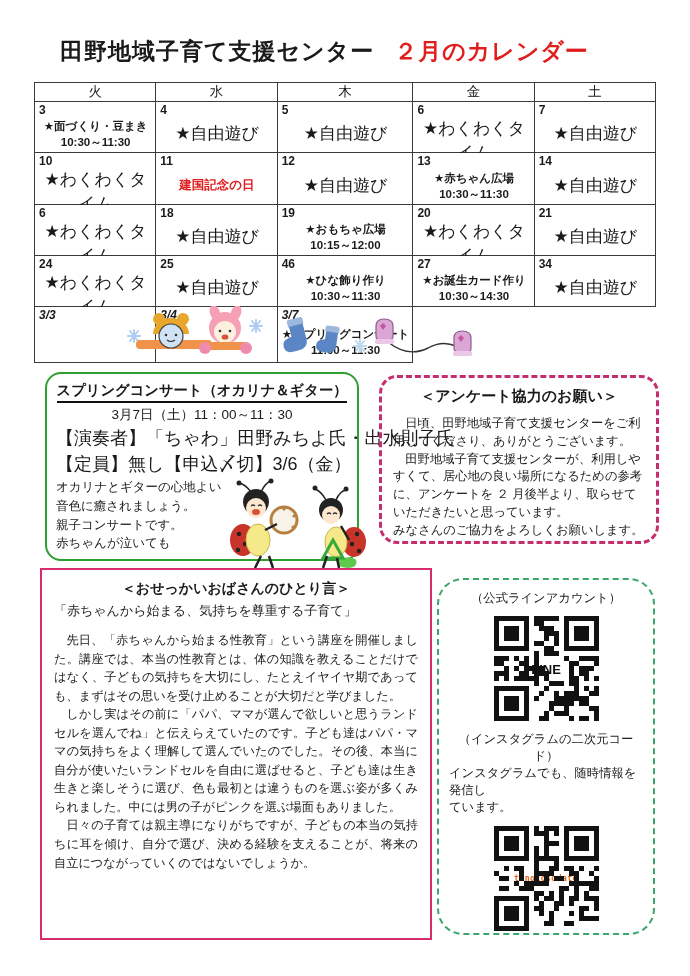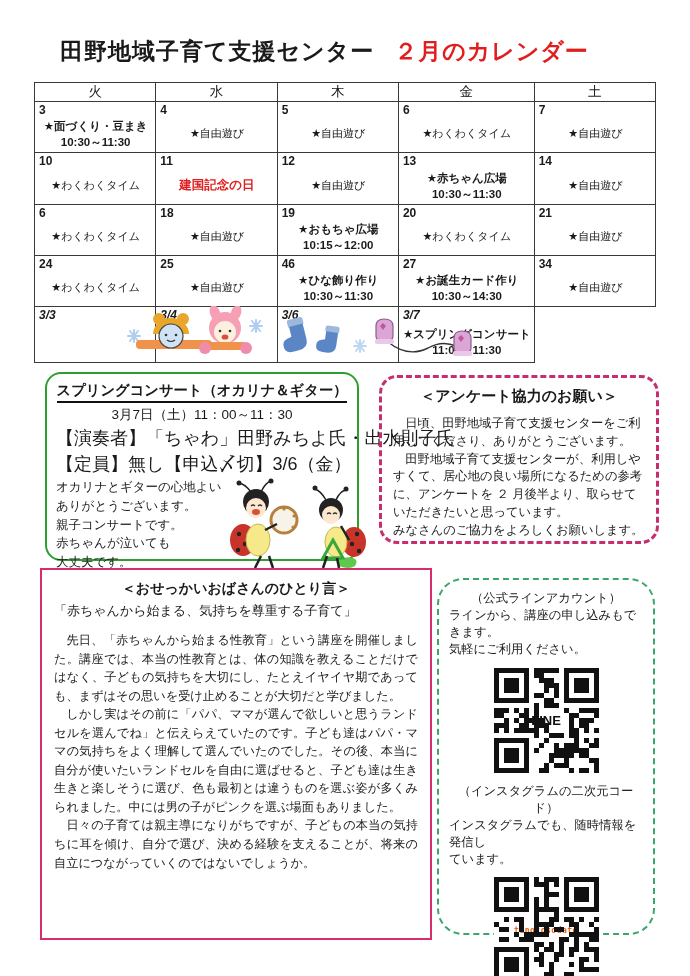--- a/index.html
+++ b/index.html
@@ -16,21 +16,21 @@
        border-top:1.5px solid #3a3a3a;border-left:1.5px solid #3a3a3a;
        display:grid;grid-template-columns:repeat(5,1fr);
        grid-template-rows:19px 51px 52px 51px 51px 56px;box-sizing:border-box;}
   .cal>div{border-right:1.5px solid #3a3a3a;border-bottom:1.5px solid #3a3a3a;
            box-sizing:border-box;background:#fff;}
   .dayhead{display:flex;align-items:center;justify-content:center;font-size:13.5px;}
   .cell{position:relative;padding:2px 3px 1px 4px;display:flex;flex-direction:column;}
   .date{font-weight:bold;font-size:12px;line-height:1.1;}
   .date.slash{font-style:italic;}
   .ev{flex:1;display:flex;flex-direction:column;align-items:center;justify-content:center;
-      text-align:center;font-size:11px;line-height:1.4;}
+      text-align:center;font-size:17px;line-height:1.4;}
   .ev.b{font-weight:bold;font-size:11.5px;white-space:nowrap;}
   .holiday .ev{color:#e01e1e;font-weight:bold;font-size:12.5px;}
 
   
   .illu-kids{position:absolute;left:126px;top:306px;width:138px;height:54px;}
   .illu-socks{position:absolute;left:276px;top:314px;width:205px;height:46px;}
 
   
   .concert{position:absolute;left:45px;top:372px;width:314px;height:189px;
            border:2.5px solid #2f9e30;border-radius:16px;padding:7px 9px;box-sizing:border-box;}
@@ -214,23 +214,20 @@
       <div class="ev">
           <span>★自由遊び</span>
         </div>
     </div>
 
     <div class="cell">
       <span class="date slash">3/3</span>
     </div>
     <div class="cell">
       <span class="date slash">3/4</span>
-    </div>
-    <div class="cell">
-      <span class="date slash">3/6</span>
     </div>
     <div class="cell">
       <span class="date slash">3/7</span>
       <div class="ev b">
         <span>★スプリングコンサート</span>
         <span>11:00～11:30</span>
       </div>
     </div>
   </div>
 
@@ -287,24 +284,23 @@
   </svg>
 
   <div class="concert">
     <div class="t"><span>スプリングコンサート（オカリナ＆ギター）</span></div>
     <div class="dt">3月7日（土）11：00～11：30</div>
     <div class="ln">【演奏者】「ちゃわ」田野みちよ氏・出水則子氏</div>
     <div class="ln">【定員】無し【申込〆切】3/6（金）</div>
     <div class="row">
       <div class="lines">
         <div>オカリナとギターの心地よい</div>
-        <div>ありがとうございます。</div>
+        <div>音色に癒されましょう。</div>
         <div>親子コンサートです。</div>
         <div>赤ちゃんが泣いても</div>
-        <div>大丈夫です。</div>
       </div>
       <div class="bugs">
         <svg width="150" height="100" viewBox="0 0 150 100">
           <path d="M30 14 q-6 -8 -12 -9" stroke="#222" stroke-width="1.5" fill="none"></path>
             <circle cx="18" cy="5" r="2.5" fill="#222"></circle>
           <path d="M40 14 q4 -9 10 -11" stroke="#222" stroke-width="1.5" fill="none"></path>
             <circle cx="50" cy="3" r="2.5" fill="#222"></circle>
           <circle cx="35" cy="24" r="13" fill="#222"></circle>
           <circle cx="35" cy="30" r="10" fill="#fde8cf"></circle>
           <path d="M30 28 q2 -2 4 0 M37 28 q2 -2 4 0" stroke="#333" stroke-width="1.2" fill="none"></path>
@@ -349,21 +345,20 @@
   <div class="column-box">
     <div class="t">＜おせっかいおばさんのひとり言＞</div>
     <div class="sub">「赤ちゃんから始まる、気持ちを尊重する子育て」</div>
     <p>　先日、「赤ちゃんから始まる性教育」という講座を開催しました。講座では、本当の性教育とは、体の知識を教えることだけではなく、子どもの気持ちを大切にし、たとえイヤイヤ期であっても、まずはその思いを受け止めることが大切だと学びました。</p>
     <p>　しかし実はその前に「パパ、ママが選んで欲しいと思うランドセルを選んでね」と伝えらえていたのです。子ども達はパパ・ママの気持ちをよく理解して選んでいたのでした。その後、本当に自分が使いたいランドセルを自由に選ばせると、子ども達は生き生きと楽しそうに選び、色も最初とは違うものを選ぶ姿が多くみられました。中には男の子がピンクを選ぶ場面もありました。</p>
     <p>　日々の子育ては親主導になりがちですが、子どもの本当の気持ちに耳を傾け、自分で選び、決める経験を支えることが、将来の自立につながっていくのではないでしょうか。</p>
   </div>
 
   <div class="sns">
     <p class="h">（公式ラインアカウント）</p>
-    <p class="b"><span>ラインから、講座の申し込みもできます。</span><br><span>気軽にご利用ください。</span></p>
     <div class="qr" id="qr-line">
       <div class="fp tl"></div>
       <div class="fp tr"></div>
       <div class="fp bl"></div>
       <div class="lbl line">LINE</div>
     <div class="qm" style="left: 40px; top: 0px;"></div>
         <div class="qm" style="left: 45px; top: 0px;"></div>
         <div class="qm" style="left: 50px; top: 0px;"></div>
         <div class="qm" style="left: 55px; top: 0px;"></div>
         <div class="qm" style="left: 60px; top: 0px;"></div>

